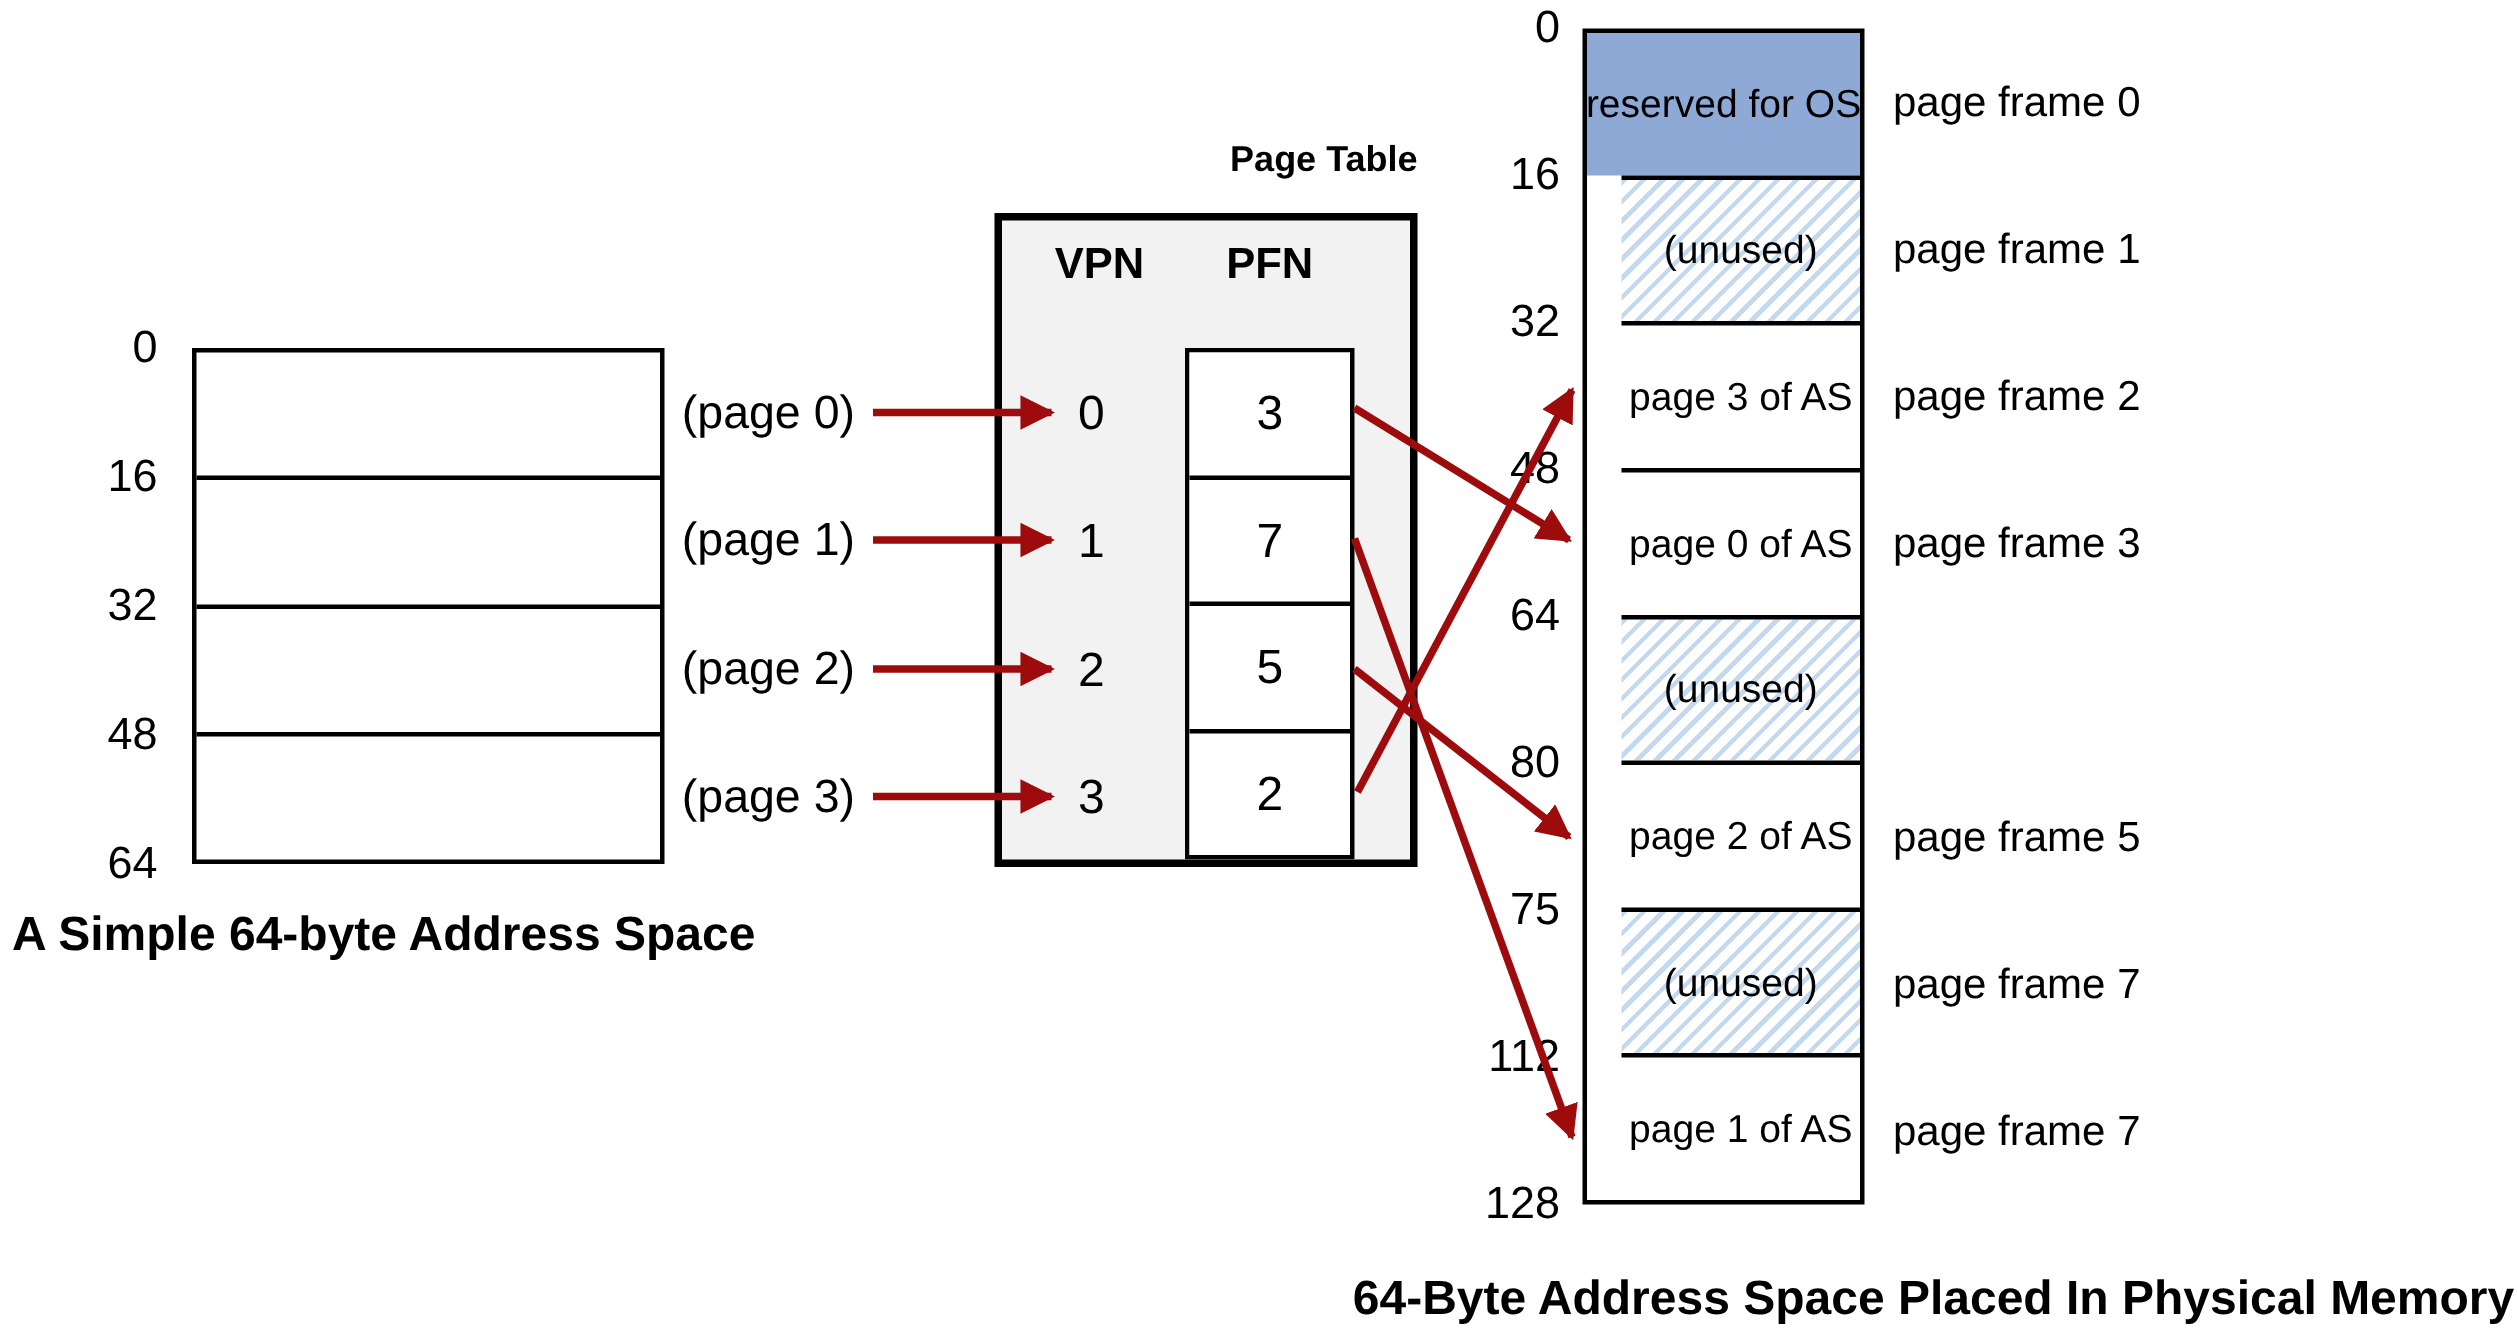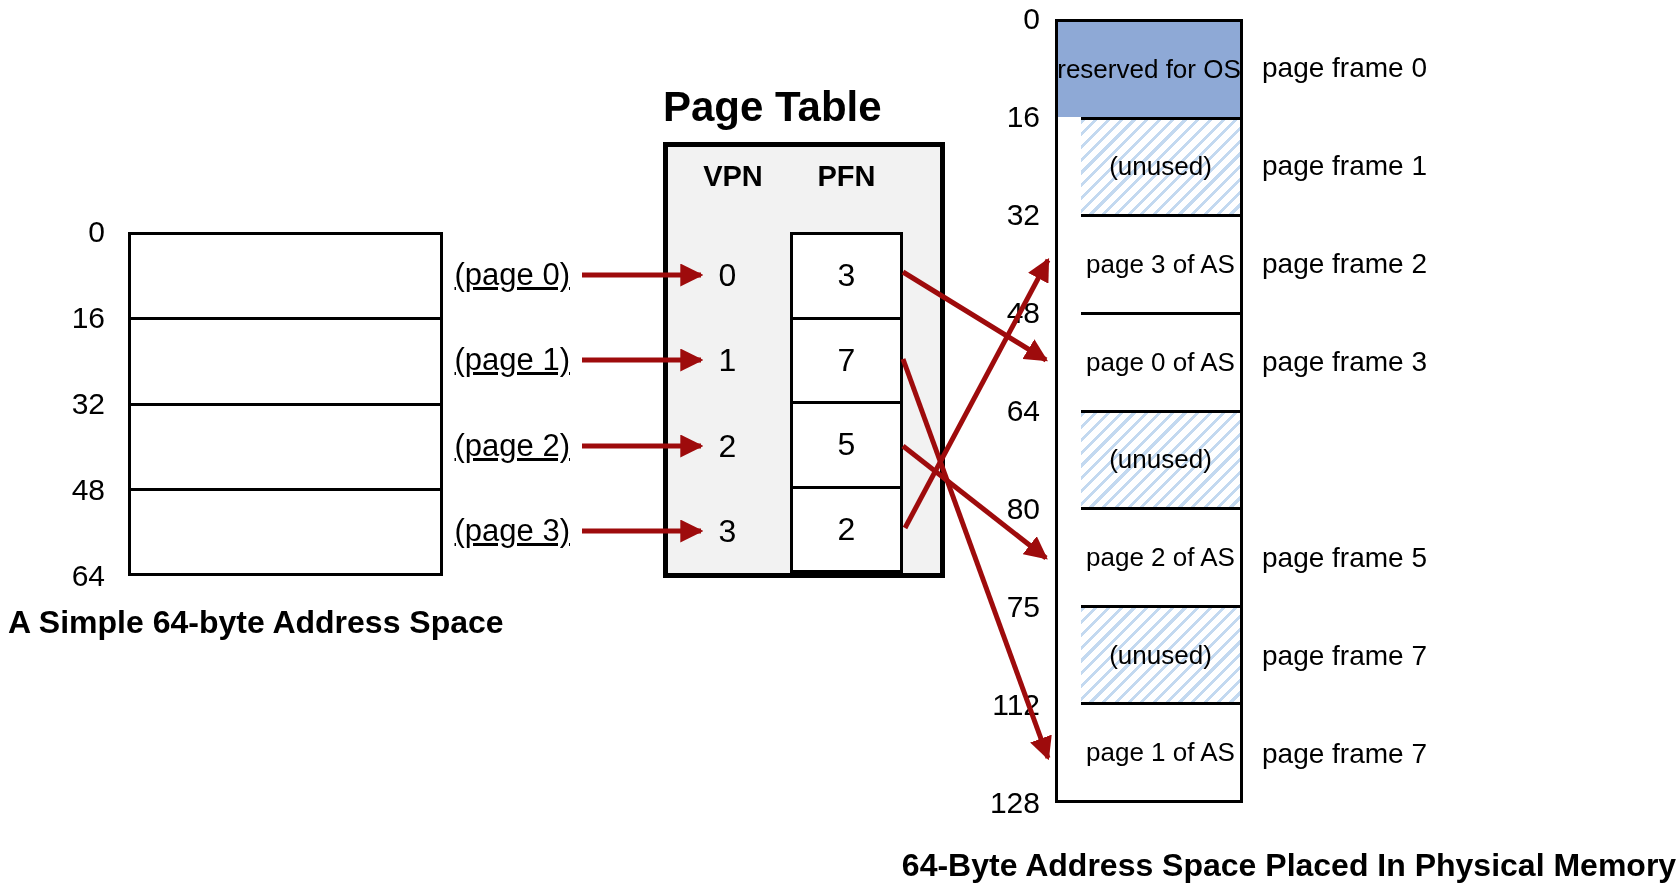--- a/index.html
+++ b/index.html
@@ -37,21 +37,21 @@
   .caption {
     font-weight: bold; font-size: 32px; line-height: 40px;
     white-space: nowrap;
   }
   .caption-left { left: 8px; top: 602px; width: 560px; text-align: left; }
   .caption-right { left: 900px; top: 845px; width: 778px; text-align: center; }
 
   
   .pt-title {
     left: 663px; top: 86px; width: 282px; height: 42px; line-height: 42px;
-    text-align: left; font-weight: bold; font-size: 42px;
+    text-align: right; font-weight: bold; font-size: 24px;
   }
   .pt-box {
     left: 663px; top: 142px; width: 282px; height: 436px;
     border: 5px solid #000;
     background: var(--table-fill);
   }
   .pt-header {
     height: 40px; line-height: 40px; top: 156px;
     font-weight: bold; font-size: 29px; text-align: center;
   }
@@ -66,21 +66,21 @@
     border: 3px solid #000; background: #fff;
     display: flex; flex-direction: column;
   }
   .pfn-cell {
     flex: 1; display: flex; align-items: center; justify-content: center;
     font-size: 32px; background: #fff;
   }
   .pfn-cell + .pfn-cell { border-top: 3px solid #000; }
   .page-label {
     left: 420px; width: 150px; height: 40px; line-height: 40px;
-    text-align: right; font-size: 31px; white-space: nowrap; text-decoration: underline;
+    text-align: right; font-size: 31px; white-space: nowrap;
   }
 
   
   .pm-col {
     left: 1055px; top: 19px; width: 188px; height: 784px;
     border: 3px solid #000;
     display: flex; flex-direction: column;
     background: #fff;
   }
   .pm-frame {

